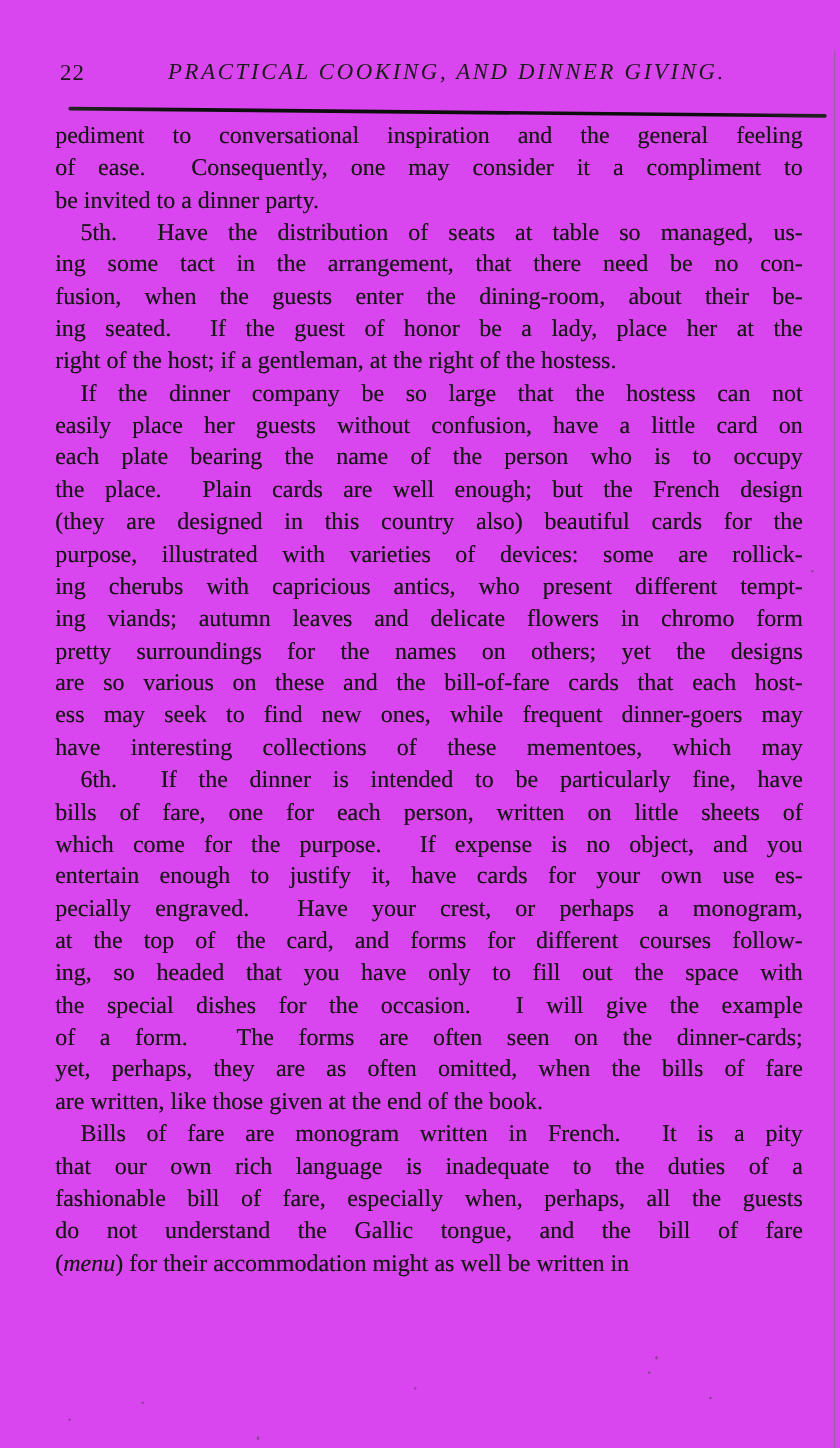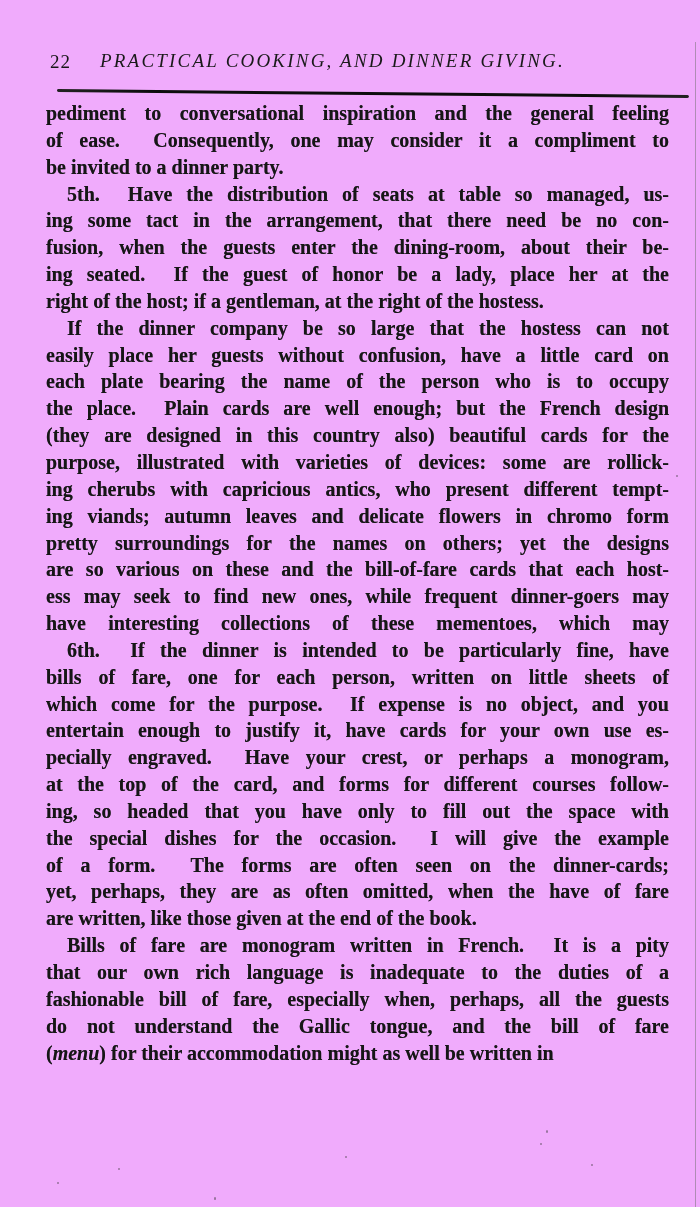--- a/index.html
+++ b/index.html
@@ -5,38 +5,39 @@
   html, body {
     margin: 0;
     padding: 0;
     background: #e8e8e8;
   }
   .page {
     position: relative;
     width: 700px;
     height: 1207px;
     margin: 0 auto;
-    background: #f0abfc;
+    background: #d946ef;
     overflow: hidden;
     font-family: "Liberation Serif", "DejaVu Serif", serif;
     color: #161616;
   }
   
   .page-number {
     position: absolute;
     left: 50px;
     top: 51px;
     font-size: 19px;
     letter-spacing: 1px;
   }
   .running-title {
     position: absolute;
     left: 100px;
     right: 55px;
     top: 50px;
+    text-align: center;
     font-style: italic;
     font-size: 19px;
     letter-spacing: 2.2px;
     white-space: nowrap;
     color: #1a1a1a;
   }
   .header-rule {
     position: absolute;
     left: 57px;
     top: 89px;
@@ -55,21 +56,20 @@
     width: 623px;
     font-size: 20px;
     line-height: 26.85px;
     text-shadow: 0 0 0.55px rgba(20,20,20,0.55);
   }
   .para { margin: 0; }
   .line {
     white-space: pre-wrap;
     text-align: justify;
     text-align-last: justify;
-    font-weight: bold;
   }
   .line.last { text-align-last: left; }
   .para.indent .line.first { text-indent: 21px; }
   .line i { font-style: italic; }
   
   .edge-line {
     position: absolute;
     left: 695px;
     top: 42px;
     bottom: 0;
@@ -123,21 +123,21 @@
       <div class="para indent">
         <div class="line first">6th.  If the dinner is intended to be particularly fine, have</div>
         <div class="line">bills of fare, one for each person, written on little sheets of</div>
         <div class="line">which come for the purpose.  If expense is no object, and you</div>
         <div class="line">entertain enough to justify it, have cards for your own use es-</div>
         <div class="line">pecially engraved.  Have your crest, or perhaps a monogram,</div>
         <div class="line">at the top of the card, and forms for different courses follow-</div>
         <div class="line">ing, so headed that you have only to fill out the space with</div>
         <div class="line">the special dishes for the occasion.  I will give the example</div>
         <div class="line">of a form.  The forms are often seen on the dinner-cards;</div>
-        <div class="line">yet, perhaps, they are as often omitted, when the have of fare</div>
+        <div class="line">yet, perhaps, they are as often omitted, when the bills of fare</div>
         <div class="line last">are written, like those given at the end of the book.</div>
       </div>
       <div class="para indent">
         <div class="line first">Bills of fare are monogram written in French.  It is a pity</div>
         <div class="line">that our own rich language is inadequate to the duties of a</div>
         <div class="line">fashionable bill of fare, especially when, perhaps, all the guests</div>
         <div class="line">do not understand the Gallic tongue, and the bill of fare</div>
         <div class="line last">(<i>menu</i>) for their accommodation might as well be written in</div>
       </div>
     </div>

